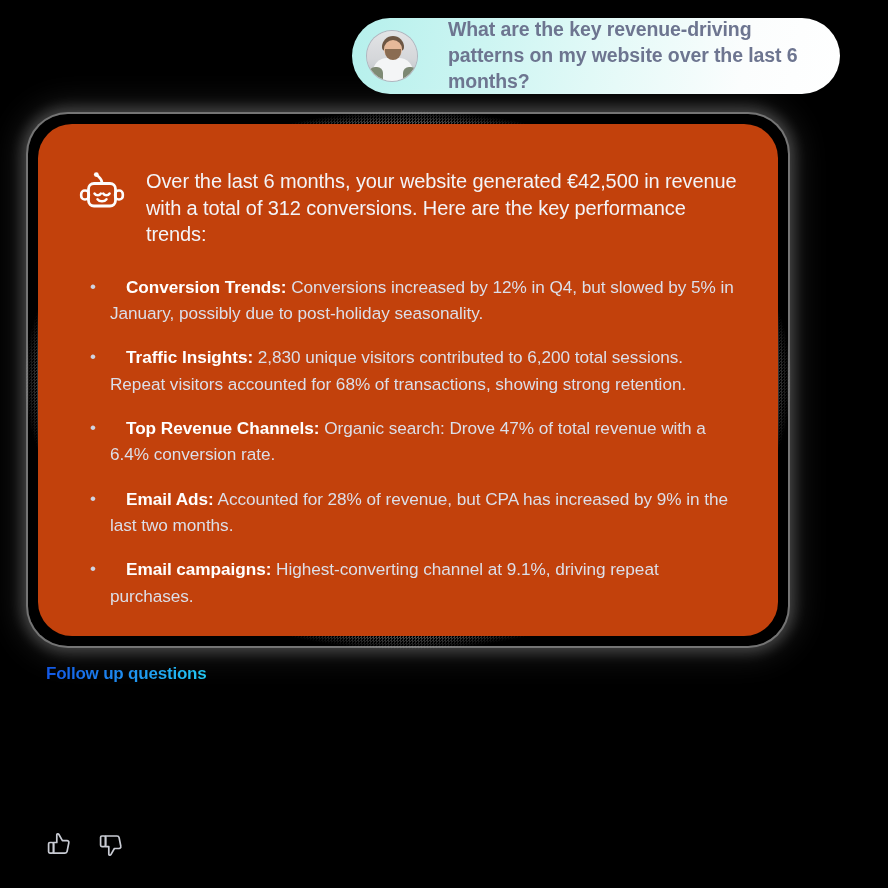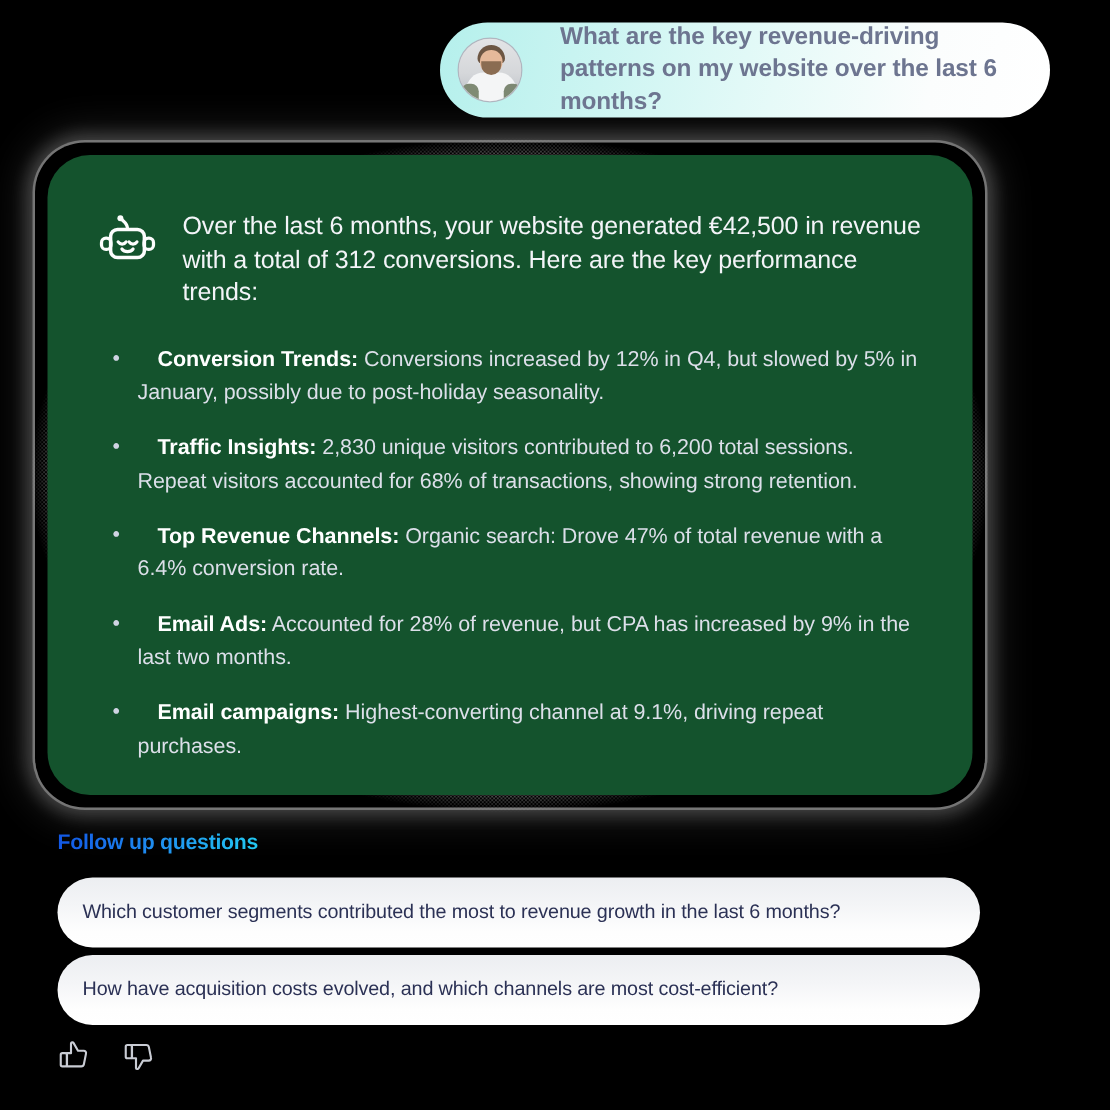--- a/index.html
+++ b/index.html
@@ -101,21 +101,21 @@
       repeating-conic-gradient(rgba(255,255,255,0.55) 0% 25%, rgba(0,0,0,0) 0% 50%);
     background-size: 3px 3px;
     -webkit-mask-image: radial-gradient(closest-side, rgba(0,0,0,0) 88%, rgba(0,0,0,1) 95%, rgba(0,0,0,0) 100%);
     mask-image: radial-gradient(closest-side, rgba(0,0,0,0) 88%, rgba(0,0,0,1) 95%, rgba(0,0,0,0) 100%);
     opacity: 0.55;
   }
 
   .ai-card {
     position: absolute;
     inset: 0;
-    background: #14532d;
+    background: #c2410c;
     border-radius: 34px;
     padding: 44px 40px 36px 40px;
     display: flex;
     flex-direction: column;
   }
 
   .ai-head {
     display: flex;
     align-items: flex-start;
     gap: 20px;
@@ -293,27 +293,21 @@
             <span class="bullet-label">Email campaigns:</span><span> Highest-converting channel at 9.1%, driving repeat purchases.</span>
           </div>
         </div>
 
       </div>
     </div>
   </div>
 
   <div class="followup-title">Follow up questions</div>
 
-  <div class="pill pill-1">
-    <span class="pill-text">Which customer segments contributed the most to revenue growth in the last 6 months?</span>
-  </div>
-
-  <div class="pill pill-2">
-    <span class="pill-text">How have acquisition costs evolved, and which channels are most cost-efficient?</span>
-  </div>
+
 
   <div class="feedback">
     <span class="fb-btn">
       <svg viewBox="0 0 26 26" width="26" height="26" fill="none" xmlns="http://www.w3.org/2000/svg">
         <path d="M7.5 10.5 L10.8 10.5 L10.8 2.8 C10.8 1.8 12.3 1.5 12.9 2.5 L16.4 8.6 L21 8.6 C22.3 8.6 23.1 9.7 22.8 10.9 L21.1 19.4 C20.9 20.4 20 21.1 19 21.1 L7.5 21.1 Z" stroke="#c9ccd4" stroke-width="1.7" stroke-linejoin="round" fill="none"></path>
         <rect x="2.6" y="10.5" width="5" height="10.6" rx="1.3" stroke="#c9ccd4" stroke-width="1.7" fill="none"></rect>
       </svg>
     </span>
     <span class="fb-btn">
       <svg viewBox="0 0 26 26" width="26" height="26" fill="none" xmlns="http://www.w3.org/2000/svg">

